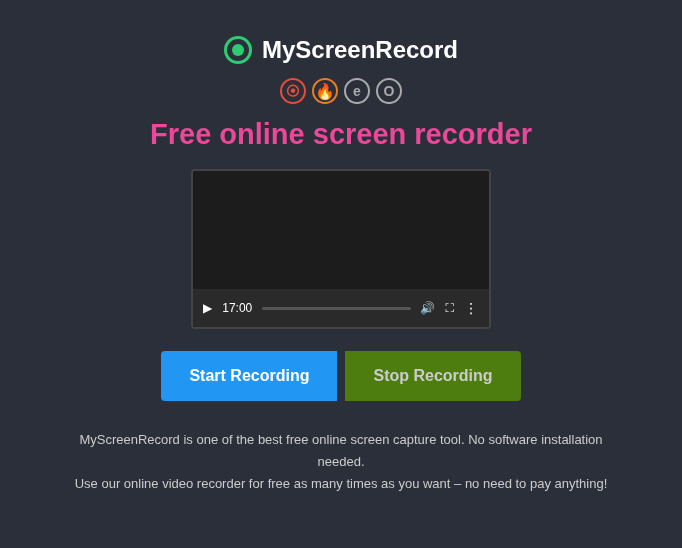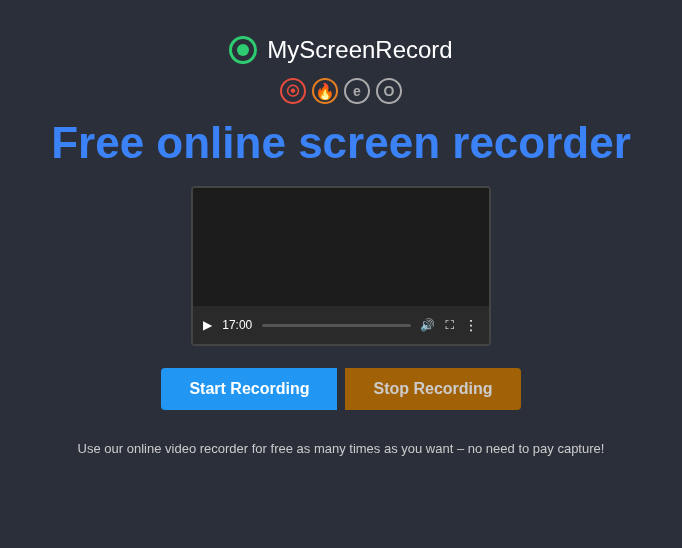--- a/index.html
+++ b/index.html
@@ -40,21 +40,21 @@
 
     .logo-icon-inner {
       width: 12px;
       height: 12px;
       border-radius: 50%;
       background: #2ecc71;
     }
 
     .app-title {
       font-size: 24px;
-      font-weight: normal;
+      font-weight: bold;
       color: #ffffff;
     }
 
     .supported-browsers {
       margin-top: 14px;
       text-align: center;
     }
 
     .supported-label {
       font-size: 14px;
@@ -77,23 +77,23 @@
       align-items: center;
       justify-content: center;
       font-size: 16px;
       border: 2px solid #555;
       color: #ccc;
       font-weight: bold;
       background: transparent;
     }
 
     .hero-title {
-      font-size: 44px;
-      font-weight: bold;
-      color: #3b82f6;
+      font-size: 29px;
+      font-weight: bold;
+      color: #ec4899;
       margin-top: 14px;
       text-align: center;
     }
 
     .video-container {
       width: 300px;
       height: 160px;
       background: #1a1a1a;
       border: 2px solid #444;
       border-radius: 4px;
@@ -172,24 +172,24 @@
       color: #ffffff;
       border: none;
       padding: 12px 28px;
       font-size: 16px;
       font-weight: bold;
       cursor: pointer;
       border-radius: 4px 0 0 4px;
     }
 
     .btn-stop {
-      background: #a16207;
+      background: #4d7c0f;
       color: #cccccc;
       border: none;
-      padding: 8px 28px;
+      padding: 16px 28px;
       font-size: 16px;
       font-weight: bold;
       cursor: pointer;
       border-radius: 0 4px 4px 0;
     }
 
     .description {
       margin-top: 28px;
       text-align: center;
       font-size: 13px;
@@ -233,14 +233,15 @@
     <span class="more-btn">⋮</span>
   </div>
 </div>
 
 <div class="button-row">
   <button class="btn-start">Start Recording</button>
   <button class="btn-stop">Stop Recording</button>
 </div>
 
 <div class="description">
-  <div>Use our online video recorder for free as many times as you want – no need to pay capture!</div>
+  <div>MyScreenRecord is one of the best free online screen capture tool. No software installation needed.</div>
+  <div>Use our online video recorder for free as many times as you want – no need to pay anything!</div>
 </div>
 
 </body></html>

